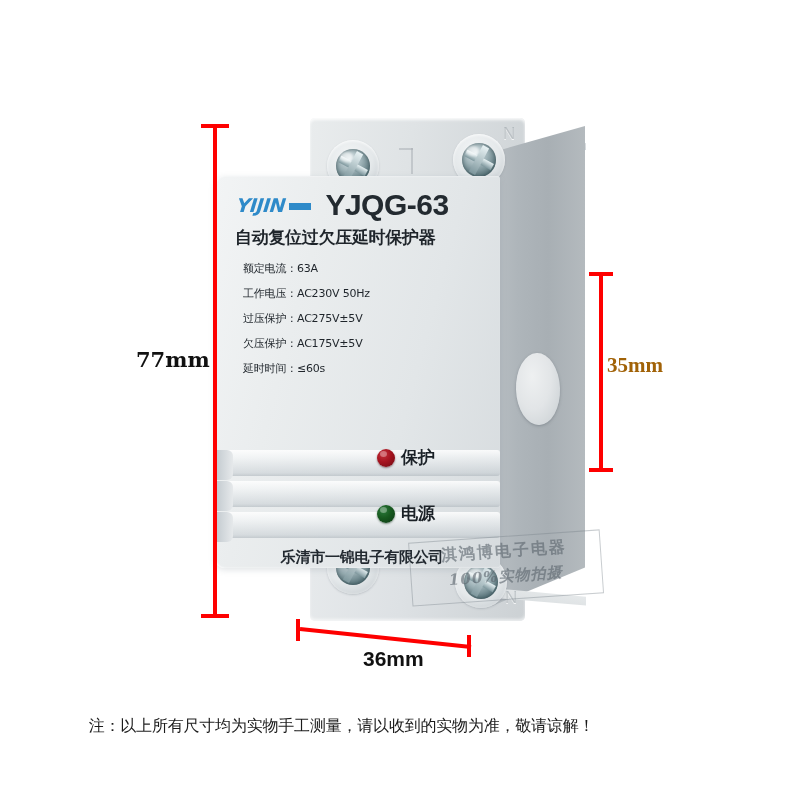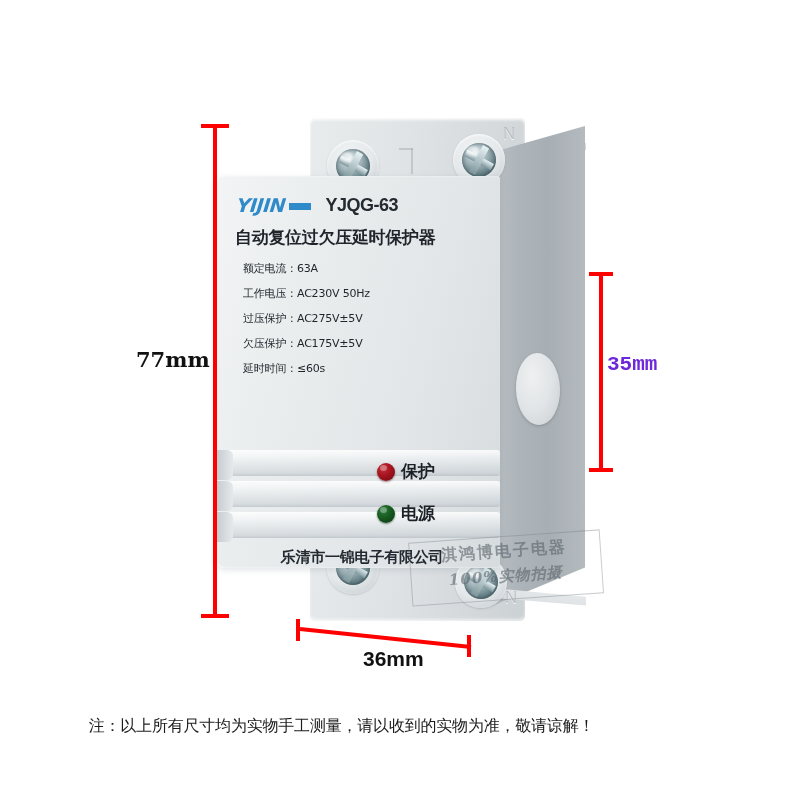--- a/index.html
+++ b/index.html
@@ -180,21 +180,21 @@
   }
   .brand-bar {
     width: 22px;
     height: 7px;
     background: #2e8ac9;
     margin-bottom: -2px;
   }
   .model-text {
     font-family: "Liberation Sans", sans-serif;
     font-weight: 700;
-    font-size: 18px;
+    font-size: 30px;
     color: #232a30;
     letter-spacing: -0.5px;
   }
 
   .subtitle {
     position: absolute;
     left: 20px;
     top: 50px;
     width: 252px;
     text-align: left;
@@ -220,21 +220,21 @@
     letter-spacing: -0.2px;
   }
 
   
   .led-row {
     position: absolute;
     display: flex;
     align-items: center;
     gap: 6px;
   }
-  .led-row.protect { left: 162px; top: 284px; }
+  .led-row.protect { left: 162px; top: 270px; }
   .led-row.power   { left: 162px; top: 326px; }
   .led {
     width: 18px;
     height: 18px;
     border-radius: 50%;
     position: relative;
   }
   .led::after {
     content: "";
     position: absolute;
@@ -388,24 +388,24 @@
     color: #111111;
   }
 
   
   .dim-v-right-line { left: 599px; top: 272px; width: 4px; height: 200px; }
   .dim-v-right-cap-top { left: 589px; top: 272px; width: 24px; height: 4px; }
   .dim-v-right-cap-bot { left: 589px; top: 468px; width: 24px; height: 4px; }
   .label-35 {
     position: absolute;
     left: 607px; top: 353px;
-    font-family: Liberation Mono, monospace;
+    font-family: Liberation Serif, serif;
     font-weight: 700;
     font-size: 21px;
-    color: #6d28d9;
+    color: #a16207;
   }
 
   
   .dim-h-bottom {
     position: absolute;
     left: 296px; top: 623px;
     width: 170px; height: 26px;
   }
   .dim-h-line {
     position: absolute;

